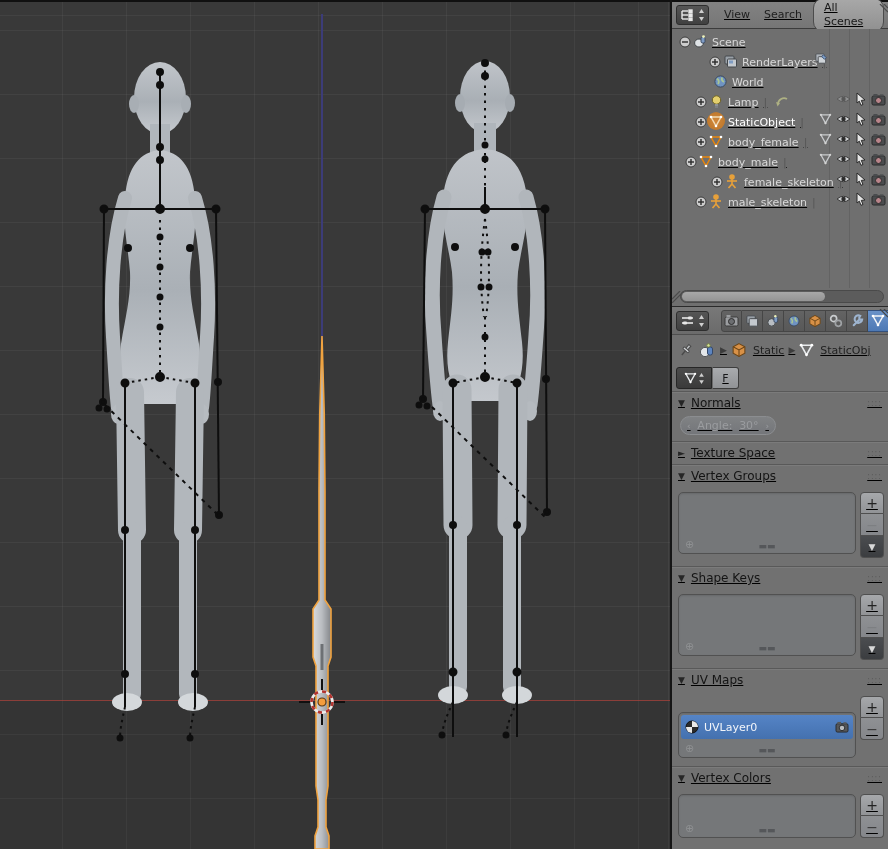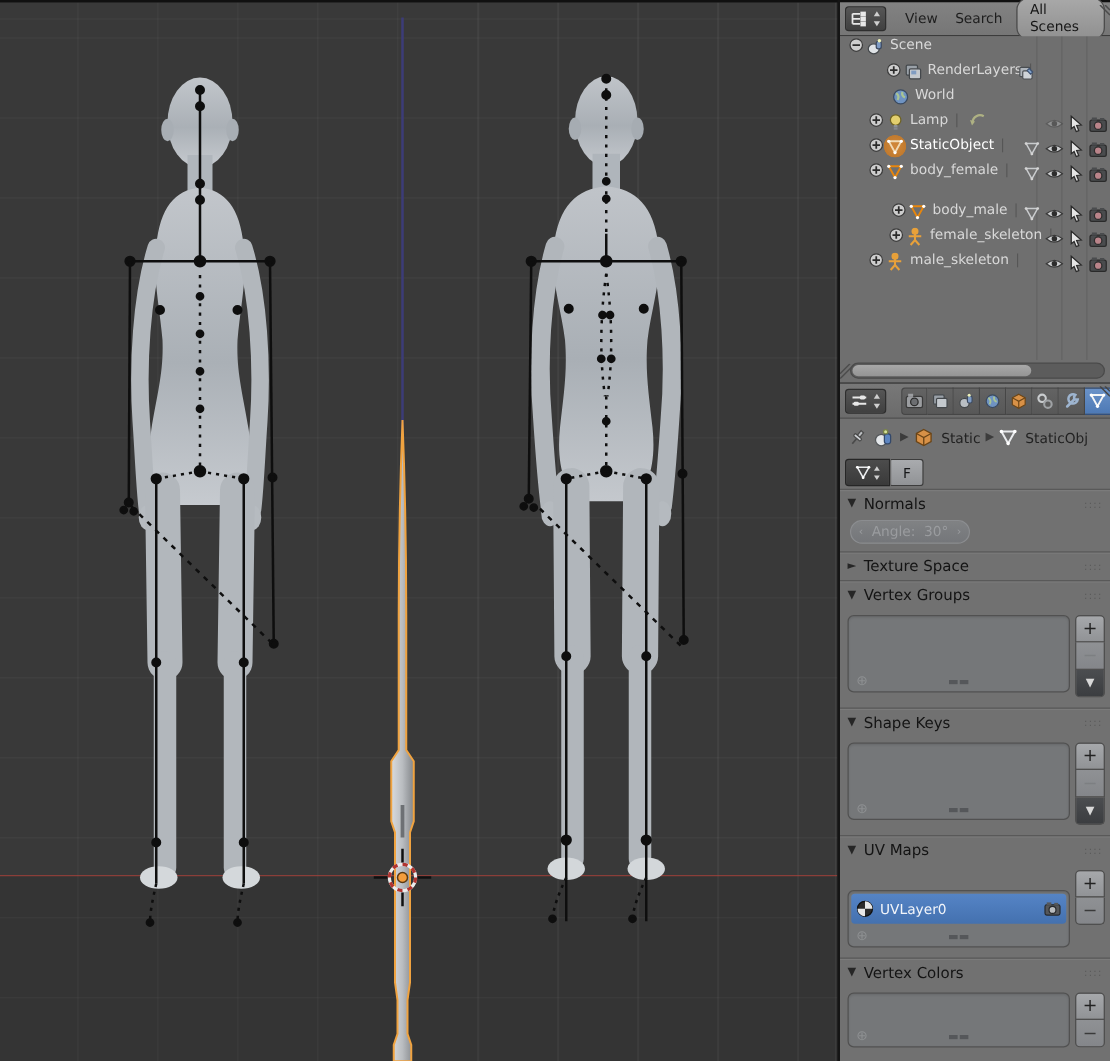--- a/index.html
+++ b/index.html
@@ -15,33 +15,33 @@
       repeating-linear-gradient(to bottom, rgba(255,255,255,0.045) 0 1px, transparent 1px 64px);
     background-position:-2px 28px; }
   .ground { position:absolute; left:0; top:698px; width:670px; height:149px; background:rgba(0,0,0,0.08); }
   .axis-z { position:absolute; left:321px; top:12px; width:2px; height:835px; background:#3c3c78; }
   .axis-x { position:absolute; left:0; top:698px; width:670px; height:1px; background:rgba(186,68,60,0.65); }
   .fig { position:absolute; }
   #divider-v { position:absolute; left:670px; top:0; width:2px; height:849px; background:#151515; }
   #top-border { position:absolute; left:0; top:0; width:888px; height:2px; background:#101010; }
 
   
-  #rightpanel { position:absolute; left:672px; top:2px; width:216px; height:847px; background:#717171; }
+  #rightpanel { position:absolute; left:672px; top:2px; width:216px; height:847px; background:#717171;text-decoration:underline; }
 
   .hdr { position:relative; background:linear-gradient(#828282,#767676); border-bottom:1px solid #3c3c3c; }
   .editor-btn { display:inline-flex; align-items:center; gap:2px; background:linear-gradient(#565656,#404040);
                 border:1px solid #2e2e2e; border-radius:3px; padding:2px 3px; height:20px; }
   .menu-label { color:#1d1d1d; padding:0 7px; line-height:24px; display:inline-block; }
   .pill { background:linear-gradient(#a8a8a8,#909090); border:1px solid #4c4c4c; border-radius:10px;
           color:#161616; padding:2px 10px; line-height:14px; }
 
   
   #outliner { position:relative; height:259px; background:#6f6f6f; overflow:hidden; }
   .tree-colline { position:absolute; top:0; width:1px; height:100%; background:rgba(0,0,0,0.10); }
-  .orow { position:relative; height:20px; display:flex; align-items:flex-start; color:#d9d9d9; }
+  .orow { position:relative; height:20px; display:flex; align-items:flex-end; color:#d9d9d9; }
   .orow .lbl { margin-left:4px; white-space:nowrap; }
   .orow .sep { color:#565656; margin:0 5px; }
   .orow.sel .lbl { color:#ffffff; }
   .exp { width:14px; height:14px; flex:0 0 14px; display:flex; align-items:center; justify-content:center; }
   .oicon { width:16px; height:16px; flex:0 0 16px; display:flex; align-items:center; justify-content:center; position:relative; }
   .selring { position:absolute; inset:-1px; border-radius:50%; background:radial-gradient(circle,#d2883a 0%,#c07a2e 70%,rgba(192,122,46,0) 72%); }
   .rgrp { position:absolute; right:2px; top:0; height:20px; display:flex; align-items:center; gap:4px; }
 
   .scrollwrap { position:relative; height:18px; background:#6f6f6f; }
   .hscroll-track { position:absolute; left:8px; right:4px; top:2px; height:13px; background:#5c5c5c; border:1px solid #4a4a4a; border-radius:7px; }
@@ -481,21 +481,21 @@
           </svg>
           <svg width="15" height="13" viewBox="0 0 15 13">
             <rect x="1" y="3" width="13" height="9" rx="1.5" fill="#4a4c4e" stroke="#2a2a2a"></rect>
             <rect x="2.5" y="1" width="4" height="2.5" fill="#4a4c4e"></rect>
               <rect x="9" y="1.4" width="3.4" height="2" fill="#4a4c4e"></rect>
             <circle cx="7.5" cy="7.5" r="3" fill="#b9848a" stroke="#2d2d2d"></circle>
           </svg>
         </span>
       </div>
 
-      <div class="orow" style="padding-left:40px;margin-top:12px;">
+      <div class="orow" style="padding-left:12px;">
         <span class="exp">
           <svg width="12" height="12" viewBox="0 0 12 12">
               <circle cx="6" cy="6" r="5" fill="#cdcdcd" stroke="#3c3c3c"></circle>
               <line x1="3" y1="6" x2="9" y2="6" stroke="#2b2b2b" stroke-width="1.4"></line>
               <line x1="6" y1="3" x2="6" y2="9" stroke="#2b2b2b" stroke-width="1.4"></line>
             </svg>
         </span>
         <span class="oicon">
           <svg width="14" height="13" viewBox="0 0 14 13">
             <path d="M2,2 L12,2 L7,11 Z" fill="none" stroke="#e8860c" stroke-width="1.5"></path>

